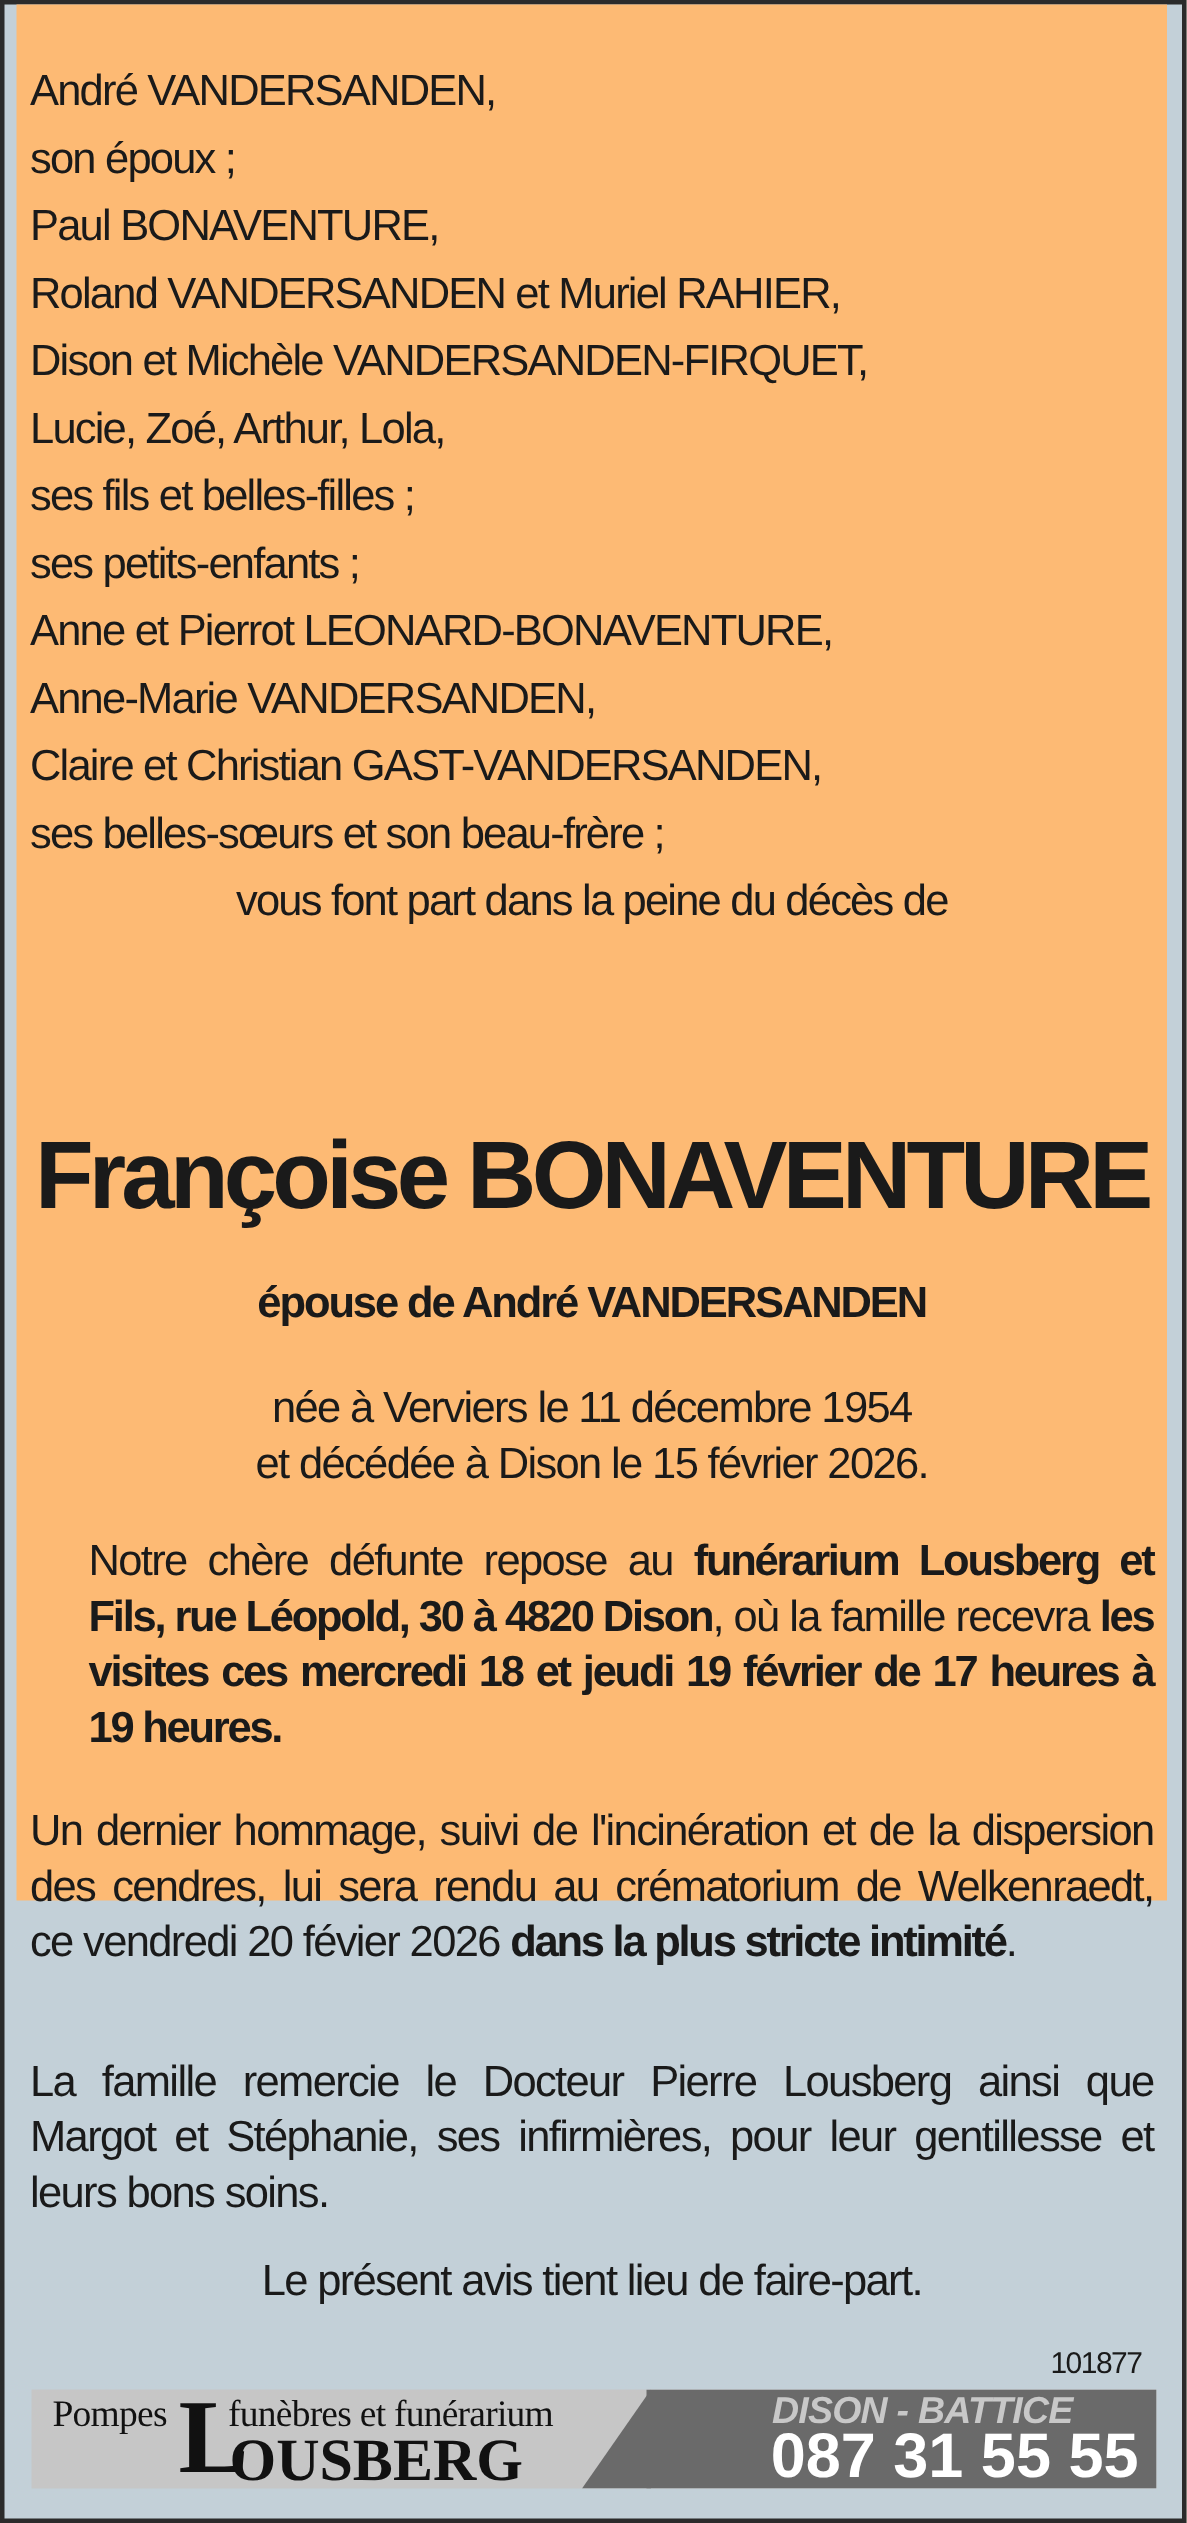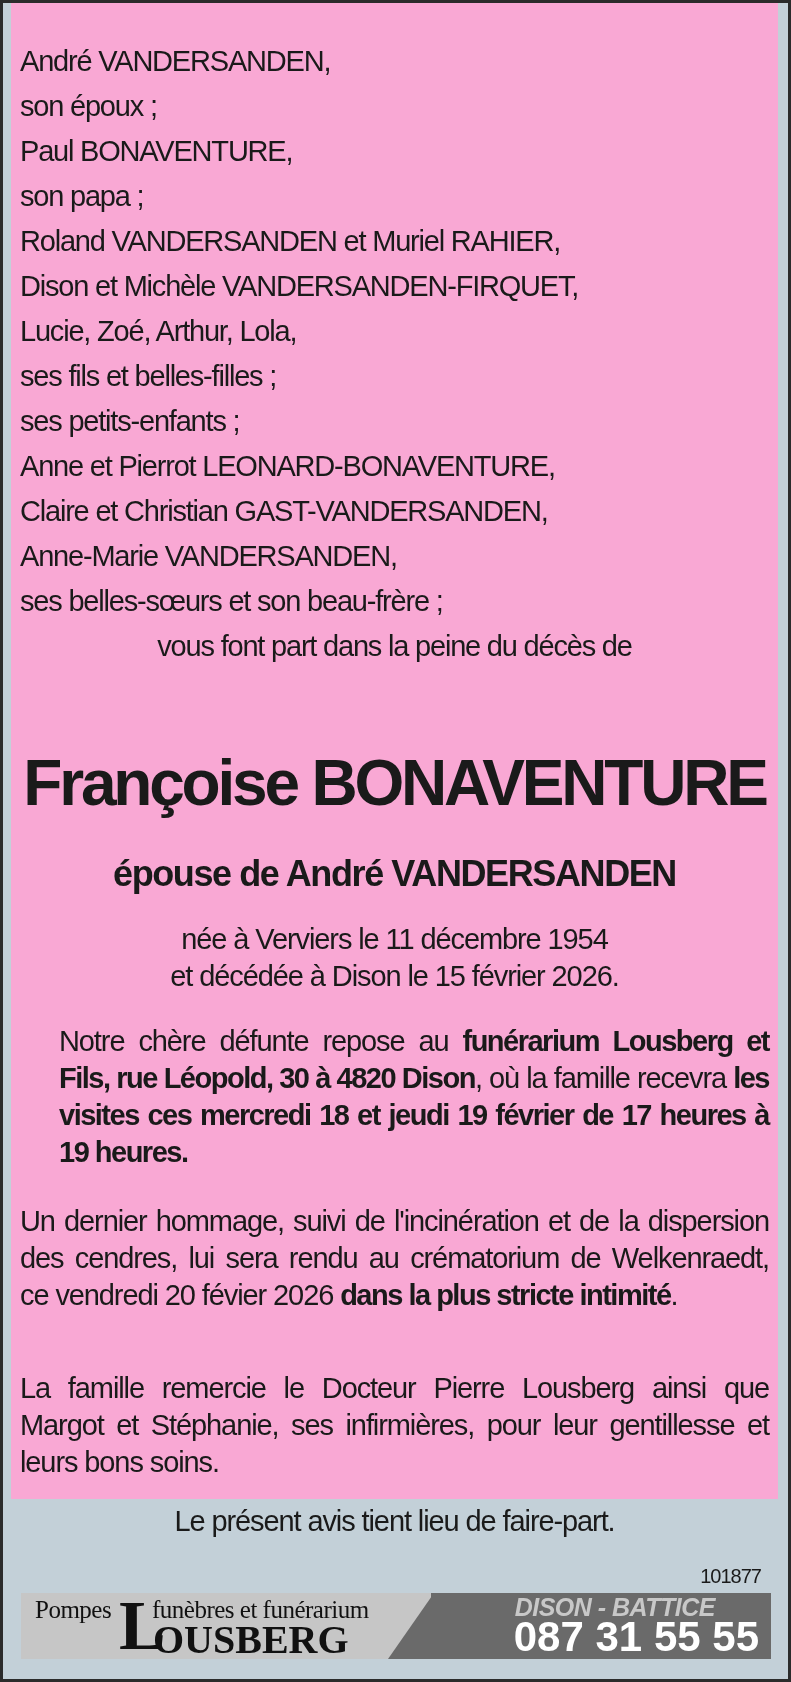--- a/index.html
+++ b/index.html
@@ -14,22 +14,22 @@
     .frame {
       position: absolute; left: 0; top: 0;
       width: 791px; height: 1682px;
       box-sizing: border-box;
       border: 3px solid #2b2b2b;
       background: #c3d0d8;
     }
     .page {
       position: absolute;
       left: 11px; top: 3px;
-      width: 767px; height: 1496px;
-      background: #f9a8d4;
+      width: 767px; height: 1264px;
+      background: #fdba74;
     }
     .content {
       position: absolute;
       left: 9px; right: 9px; top: 0;
     }
     .line {
       font-size: 29px;
       line-height: 45px;
       white-space: nowrap;
       letter-spacing: -1.2px;
@@ -41,21 +41,21 @@
     .deceased-name {
       position: absolute; top: 740px; left: 0; right: 0;
       text-align: center;
       font-size: 64px; font-weight: bold;
       letter-spacing: -3.2px;
       line-height: 80px;
     }
     .spouse {
       position: absolute; top: 850px; left: 0; right: 0;
       text-align: center;
-      font-size: 36px; font-weight: bold;
+      font-size: 29px; font-weight: bold;
       letter-spacing: -1.4px;
     }
     .dates {
       position: absolute; top: 918px; left: 0; right: 0;
       text-align: center;
       font-size: 29px; line-height: 37px;
       letter-spacing: -1.1px;
     }
     .para {
       position: absolute; left: 0; right: 0;
@@ -135,29 +135,28 @@
 <body>
 
 <div class="frame"></div>
 <div class="page">
   <div class="content">
 
     <div class="family">
       <div class="line left">André VANDERSANDEN,</div>
       <div class="line right">son époux ;</div>
       <div class="line left">Paul BONAVENTURE,</div>
-      <div class="line right">son papa ;</div>
       <div class="line left">Roland VANDERSANDEN et Muriel RAHIER,</div>
       <div class="line left">Dison et Michèle VANDERSANDEN-FIRQUET,</div>
       <div class="line left">Lucie, Zoé, Arthur, Lola,</div>
       <div class="line right">ses fils et belles-filles ;</div>
       <div class="line right">ses petits-enfants ;</div>
       <div class="line left">Anne et Pierrot LEONARD-BONAVENTURE,</div>
+      <div class="line left">Anne-Marie VANDERSANDEN,</div>
       <div class="line left">Claire et Christian GAST-VANDERSANDEN,</div>
-      <div class="line left">Anne-Marie VANDERSANDEN,</div>
       <div class="line right">ses belles-sœurs et son beau-frère ;</div>
       <div class="line center">vous font part dans la peine du décès de</div>
     </div>
 
     <div class="deceased-name">Françoise BONAVENTURE</div>
     <div class="spouse">épouse de André VANDERSANDEN</div>
     <div class="dates">
       <div>née à Verviers le 11 décembre 1954</div>
       <div>et décédée à Dison le 15 février 2026.</div>
     </div>

